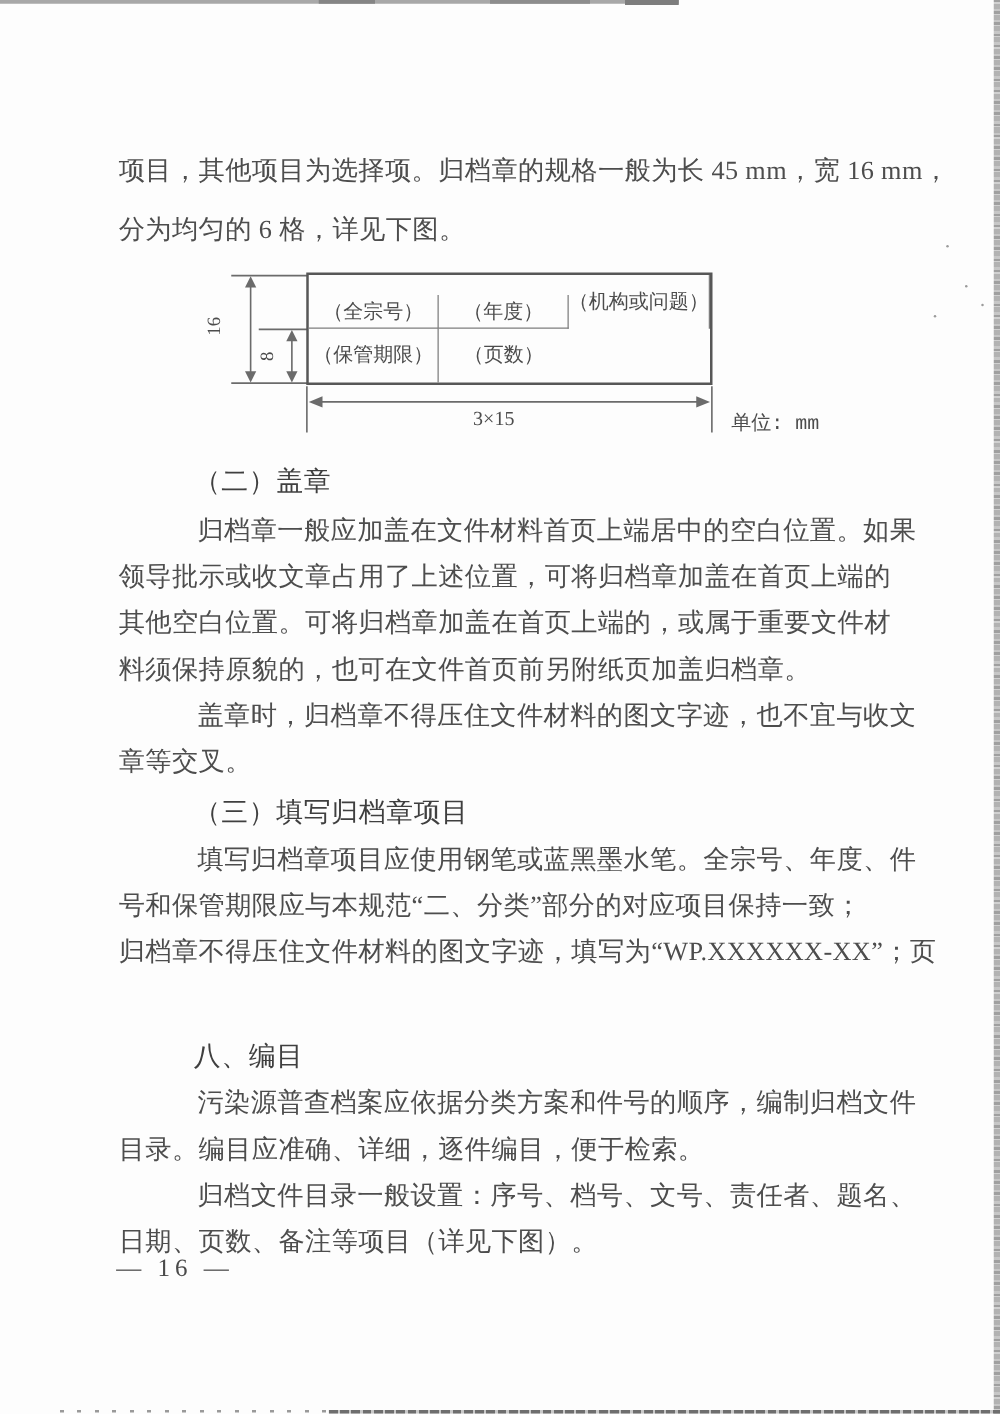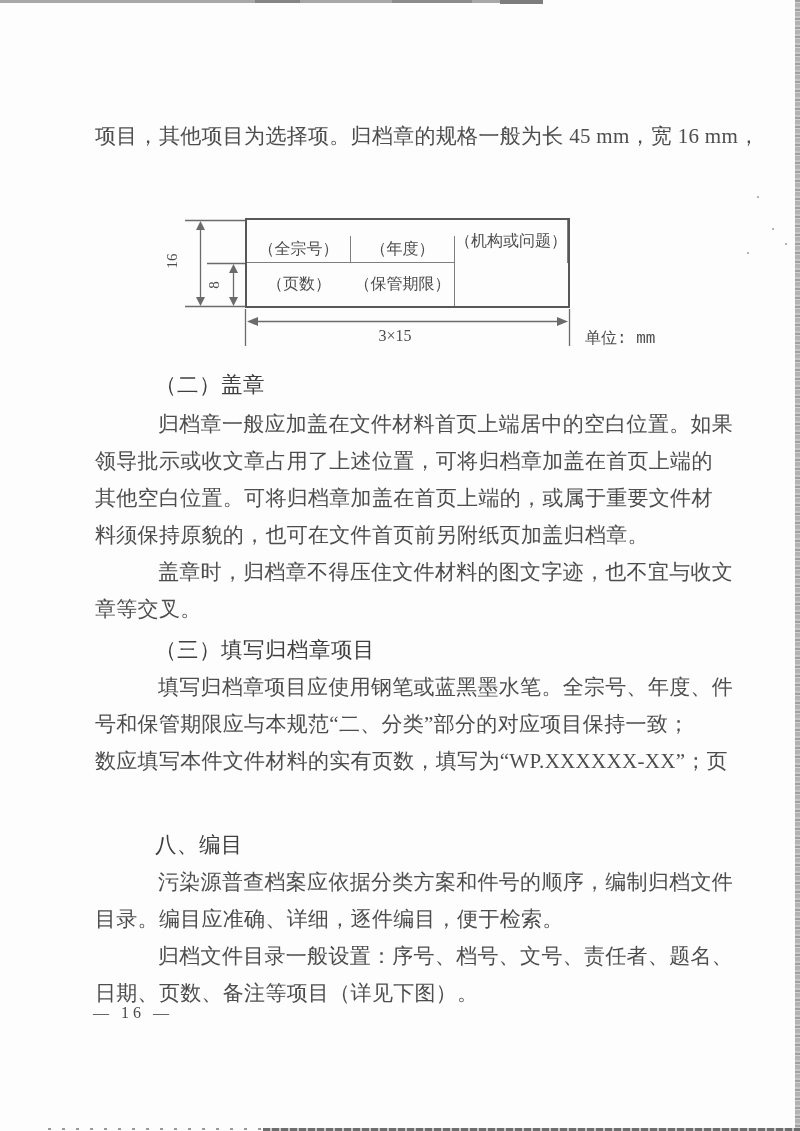--- a/index.html
+++ b/index.html
@@ -24,21 +24,21 @@
   .bottom-dash-dark{left:263px;bottom:0;width:537px;height:3px;
     background:repeating-linear-gradient(90deg,#6e6e6e 0 7px,#c9c9c9 7px 9px);}
   .speck{width:2px;height:2px;background:#9b9b9b;border-radius:50%;}
   
   .para{position:absolute;left:95px;width:640px;}
   .tline{height:37px;line-height:28px;font-size:21px;letter-spacing:.3px;white-space:nowrap;}
   .intro .tline{height:47px;}
   .ind{padding-left:63px;}
   .heading{position:absolute;left:95px;padding-left:60px;font-size:21.5px;font-weight:normal;
     color:#3f3f3f;line-height:28px;white-space:nowrap;letter-spacing:.5px;}
-  .footer-page-num{position:absolute;left:93px;top:1004px;font-size:16px;letter-spacing:4px;color:#4a4a4a;}
+  .footer-page-num{position:absolute;left:93px;top:1004px;font-size:20px;letter-spacing:4px;color:#4a4a4a;}
   
   .dim-svg{left:0;top:0;width:800px;height:400px;pointer-events:none;}
   .stamp-table{
     left:245px;top:218px;width:325px;height:90px;box-sizing:border-box;
     border:2px solid #575757;
     display:grid;grid-template-columns:1fr 1fr 1fr;grid-template-rows:1fr 1fr;
   }
   .stamp-cell{display:flex;align-items:center;justify-content:center;
     font-size:16px;color:#4c4c4c;letter-spacing:0;white-space:nowrap;}
   .br{border-right:1px solid #7e7e7e;}
@@ -60,20 +60,21 @@
 <div class="abs right-scan-strip"></div>
 <div class="abs bottom-dash-light"></div>
 <div class="abs bottom-dash-dark"></div>
 <div class="abs speck" style="left:757px;top:196px"></div>
 <div class="abs speck" style="left:772px;top:228px"></div>
 <div class="abs speck" style="left:747px;top:252px"></div>
 <div class="abs speck" style="left:785px;top:243px"></div>
 
 <div class="para intro" style="top:122px">
   <div class="tline">项目，其他项目为选择项。归档章的规格一般为长 45 mm，宽 16 mm，</div>
+  <div class="tline">分为均匀的 6 格，详见下图。</div>
 </div>
 
 <svg class="abs dim-svg" viewBox="0 0 800 400" xmlns="http://www.w3.org/2000/svg">
   <g stroke="#6b6b6b" stroke-width="1.3" fill="none">
     <line x1="185" y1="220.5" x2="246" y2="220.5"></line>
     <line x1="207" y1="263.5" x2="246" y2="263.5"></line>
     <line x1="185" y1="306.5" x2="246" y2="306.5"></line>
     <line x1="200.5" y1="226" x2="200.5" y2="301"></line>
     <line x1="233.5" y1="269" x2="233.5" y2="301"></line>
     <line x1="245.5" y1="309" x2="245.5" y2="346"></line>
@@ -87,22 +88,22 @@
     <polygon points="229,297 238,297 233.5,306"></polygon>
     <polygon points="258,317 258,326 247,321.5"></polygon>
     <polygon points="557,317 557,326 568,321.5"></polygon>
   </g>
 </svg>
 
 <div class="abs stamp-table">
   <div class="stamp-cell br bb">（全宗号）</div>
   <div class="stamp-cell br bb">（年度）</div>
   <div class="stamp-cell br">（机构或问题）</div>
+  <div class="stamp-cell br">（保管期限）</div>
   <div class="stamp-cell">（页数）</div>
-  <div class="stamp-cell br">（保管期限）</div>
 </div>
 
 <div class="dim-label rot dim16">16</div>
 <div class="dim-label rot dim8">8</div>
 <div class="dim-label dim315">3×15</div>
 <div class="dim-label unit-label">单位: mm</div>
 
 <div class="heading" style="top:371px">（二）盖章</div>
 <div class="para" style="top:410px">
   <div class="tline ind">归档章一般应加盖在文件材料首页上端居中的空白位置。如果</div>
@@ -112,21 +113,21 @@
 </div>
 <div class="para" style="top:558px">
   <div class="tline ind">盖章时，归档章不得压住文件材料的图文字迹，也不宜与收文</div>
   <div class="tline">章等交叉。</div>
 </div>
 
 <div class="heading" style="top:636px">（三）填写归档章项目</div>
 <div class="para" style="top:673px">
   <div class="tline ind">填写归档章项目应使用钢笔或蓝黑墨水笔。全宗号、年度、件</div>
   <div class="tline">号和保管期限应与本规范“二、分类”部分的对应项目保持一致；</div>
-  <div class="tline">数应填写本件文件材料的实有页数，填写为“WP.XXXXXX-XX”；页</div>
+  <div class="tline">归档章不得压住文件材料的图文字迹，填写为“WP.XXXXXX-XX”；页</div>
 </div>
 
 <div class="heading" style="top:831px">八、编目</div>
 <div class="para" style="top:868px">
   <div class="tline ind">污染源普查档案应依据分类方案和件号的顺序，编制归档文件</div>
   <div class="tline">目录。编目应准确、详细，逐件编目，便于检索。</div>
 </div>
 <div class="para" style="top:942px">
   <div class="tline ind">归档文件目录一般设置：序号、档号、文号、责任者、题名、</div>
   <div class="tline">日期、页数、备注等项目（详见下图）。</div>

